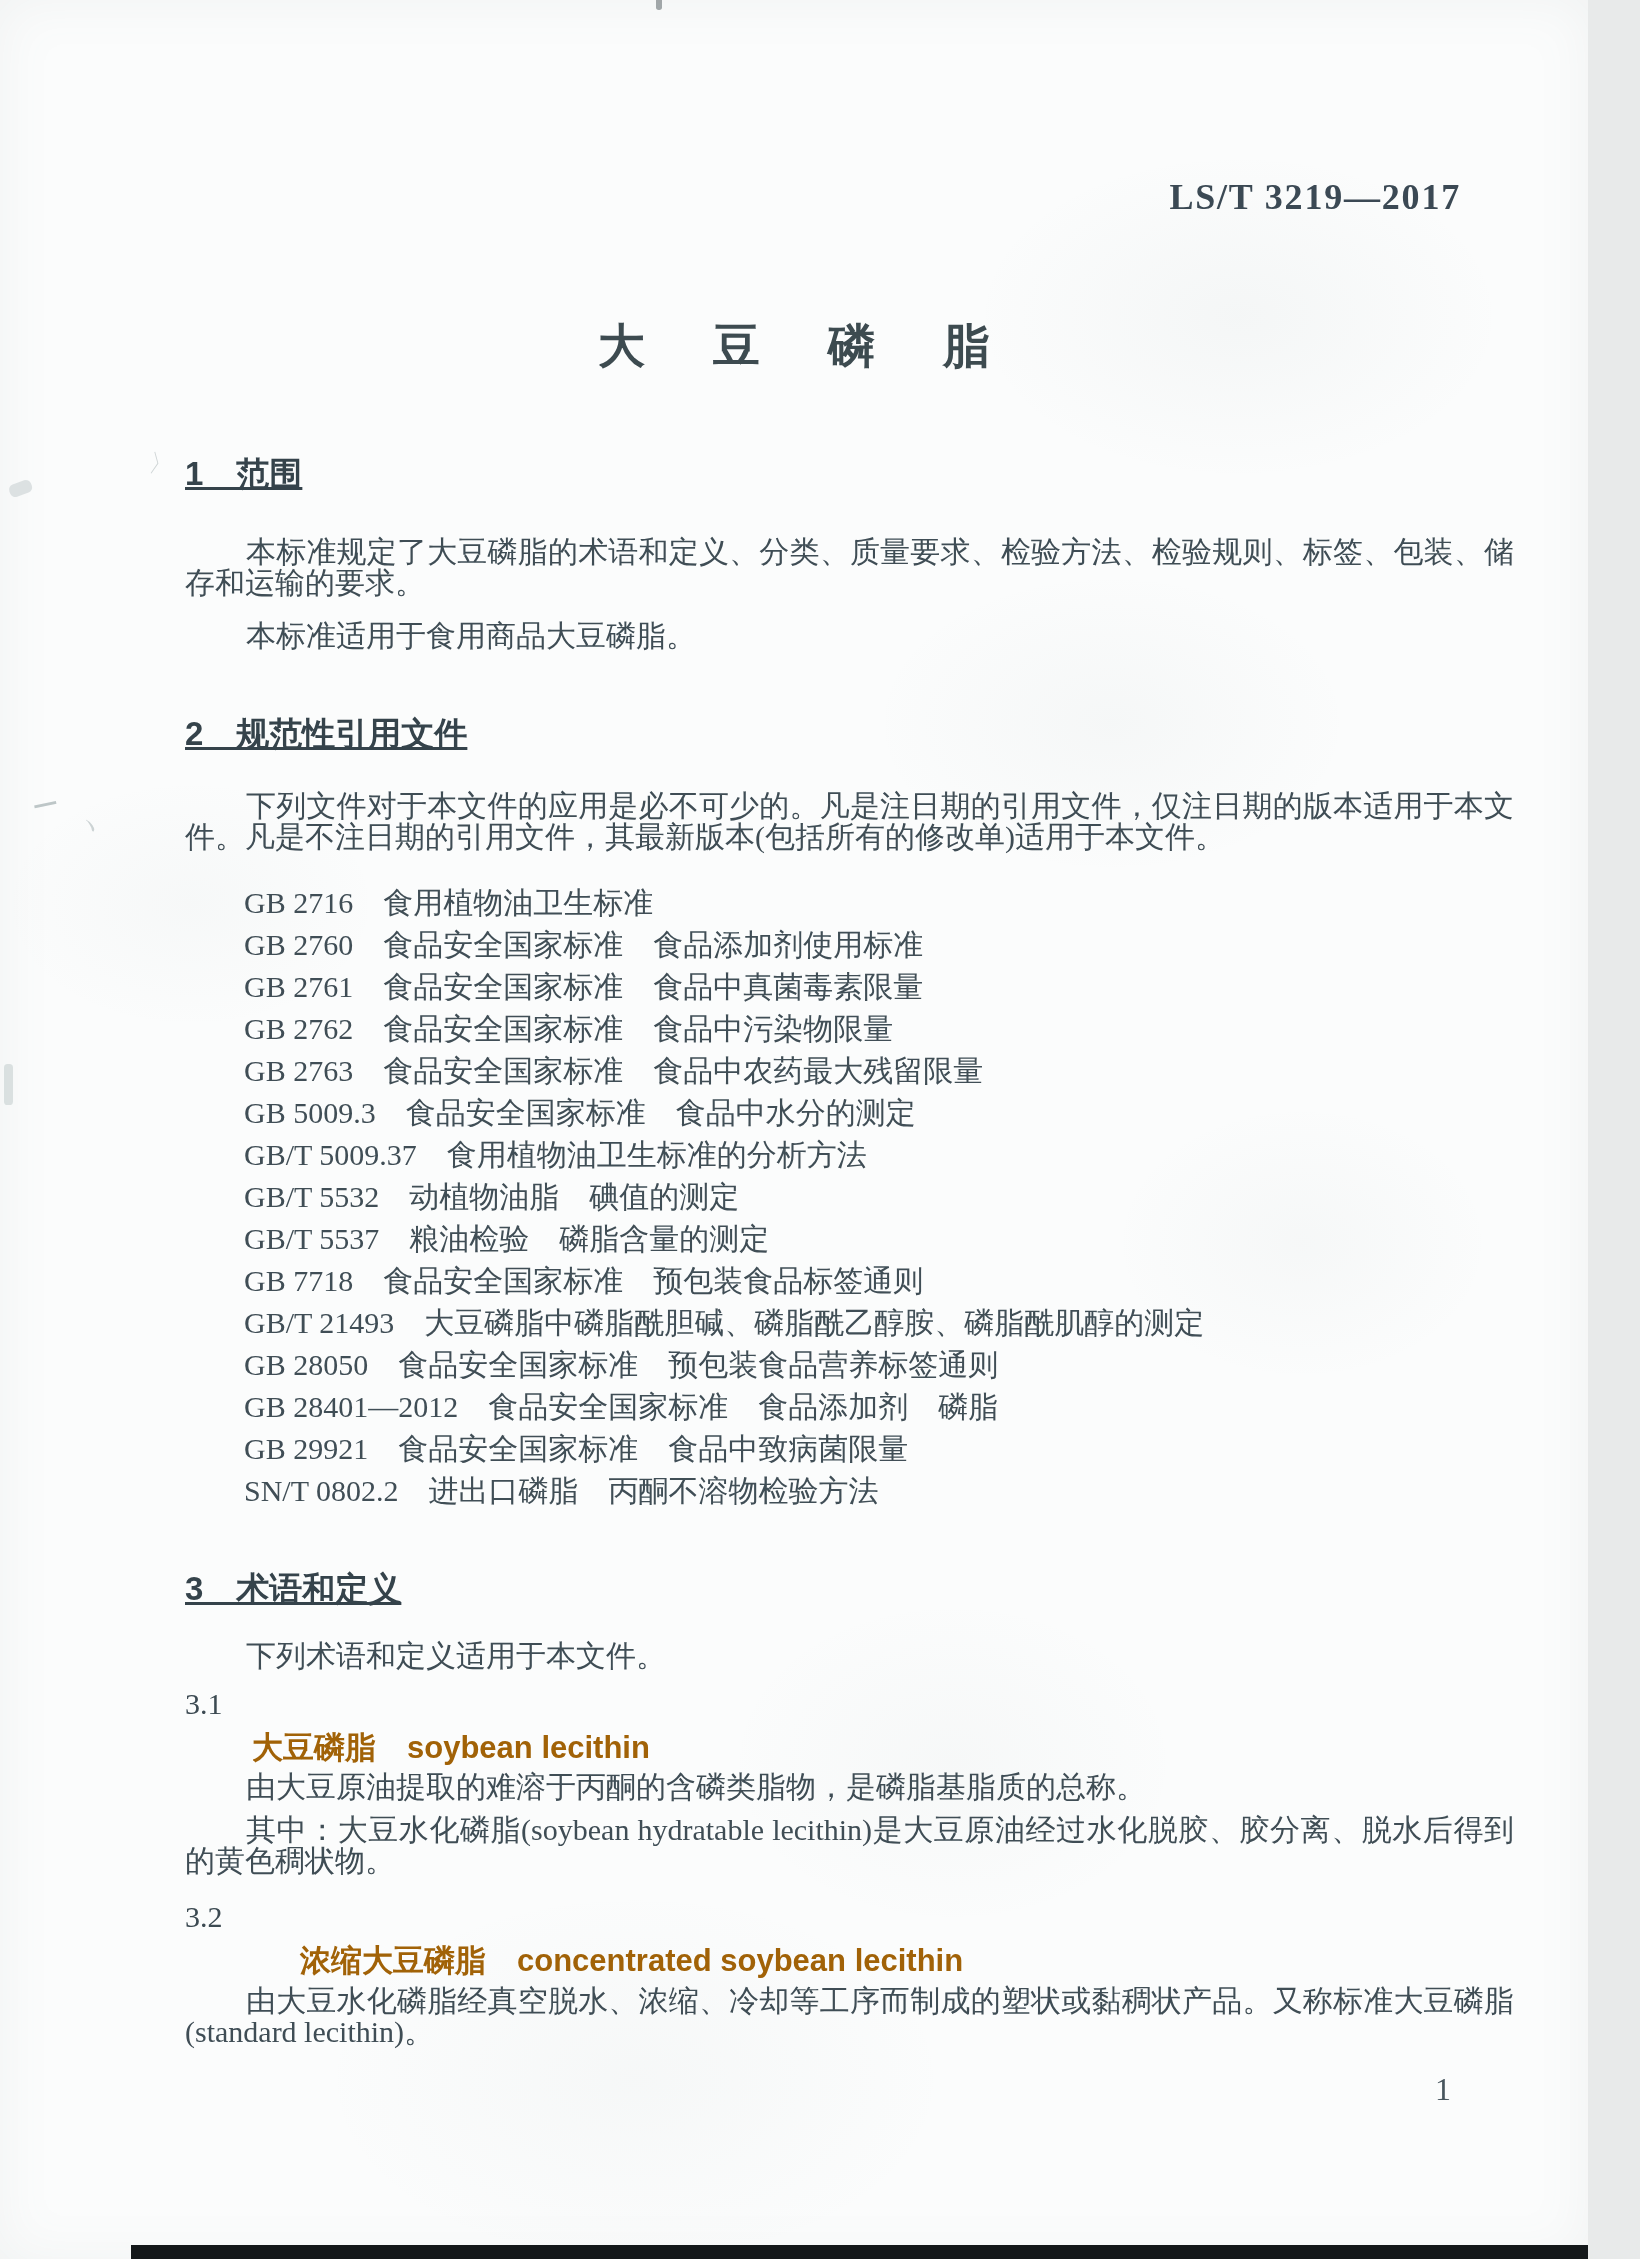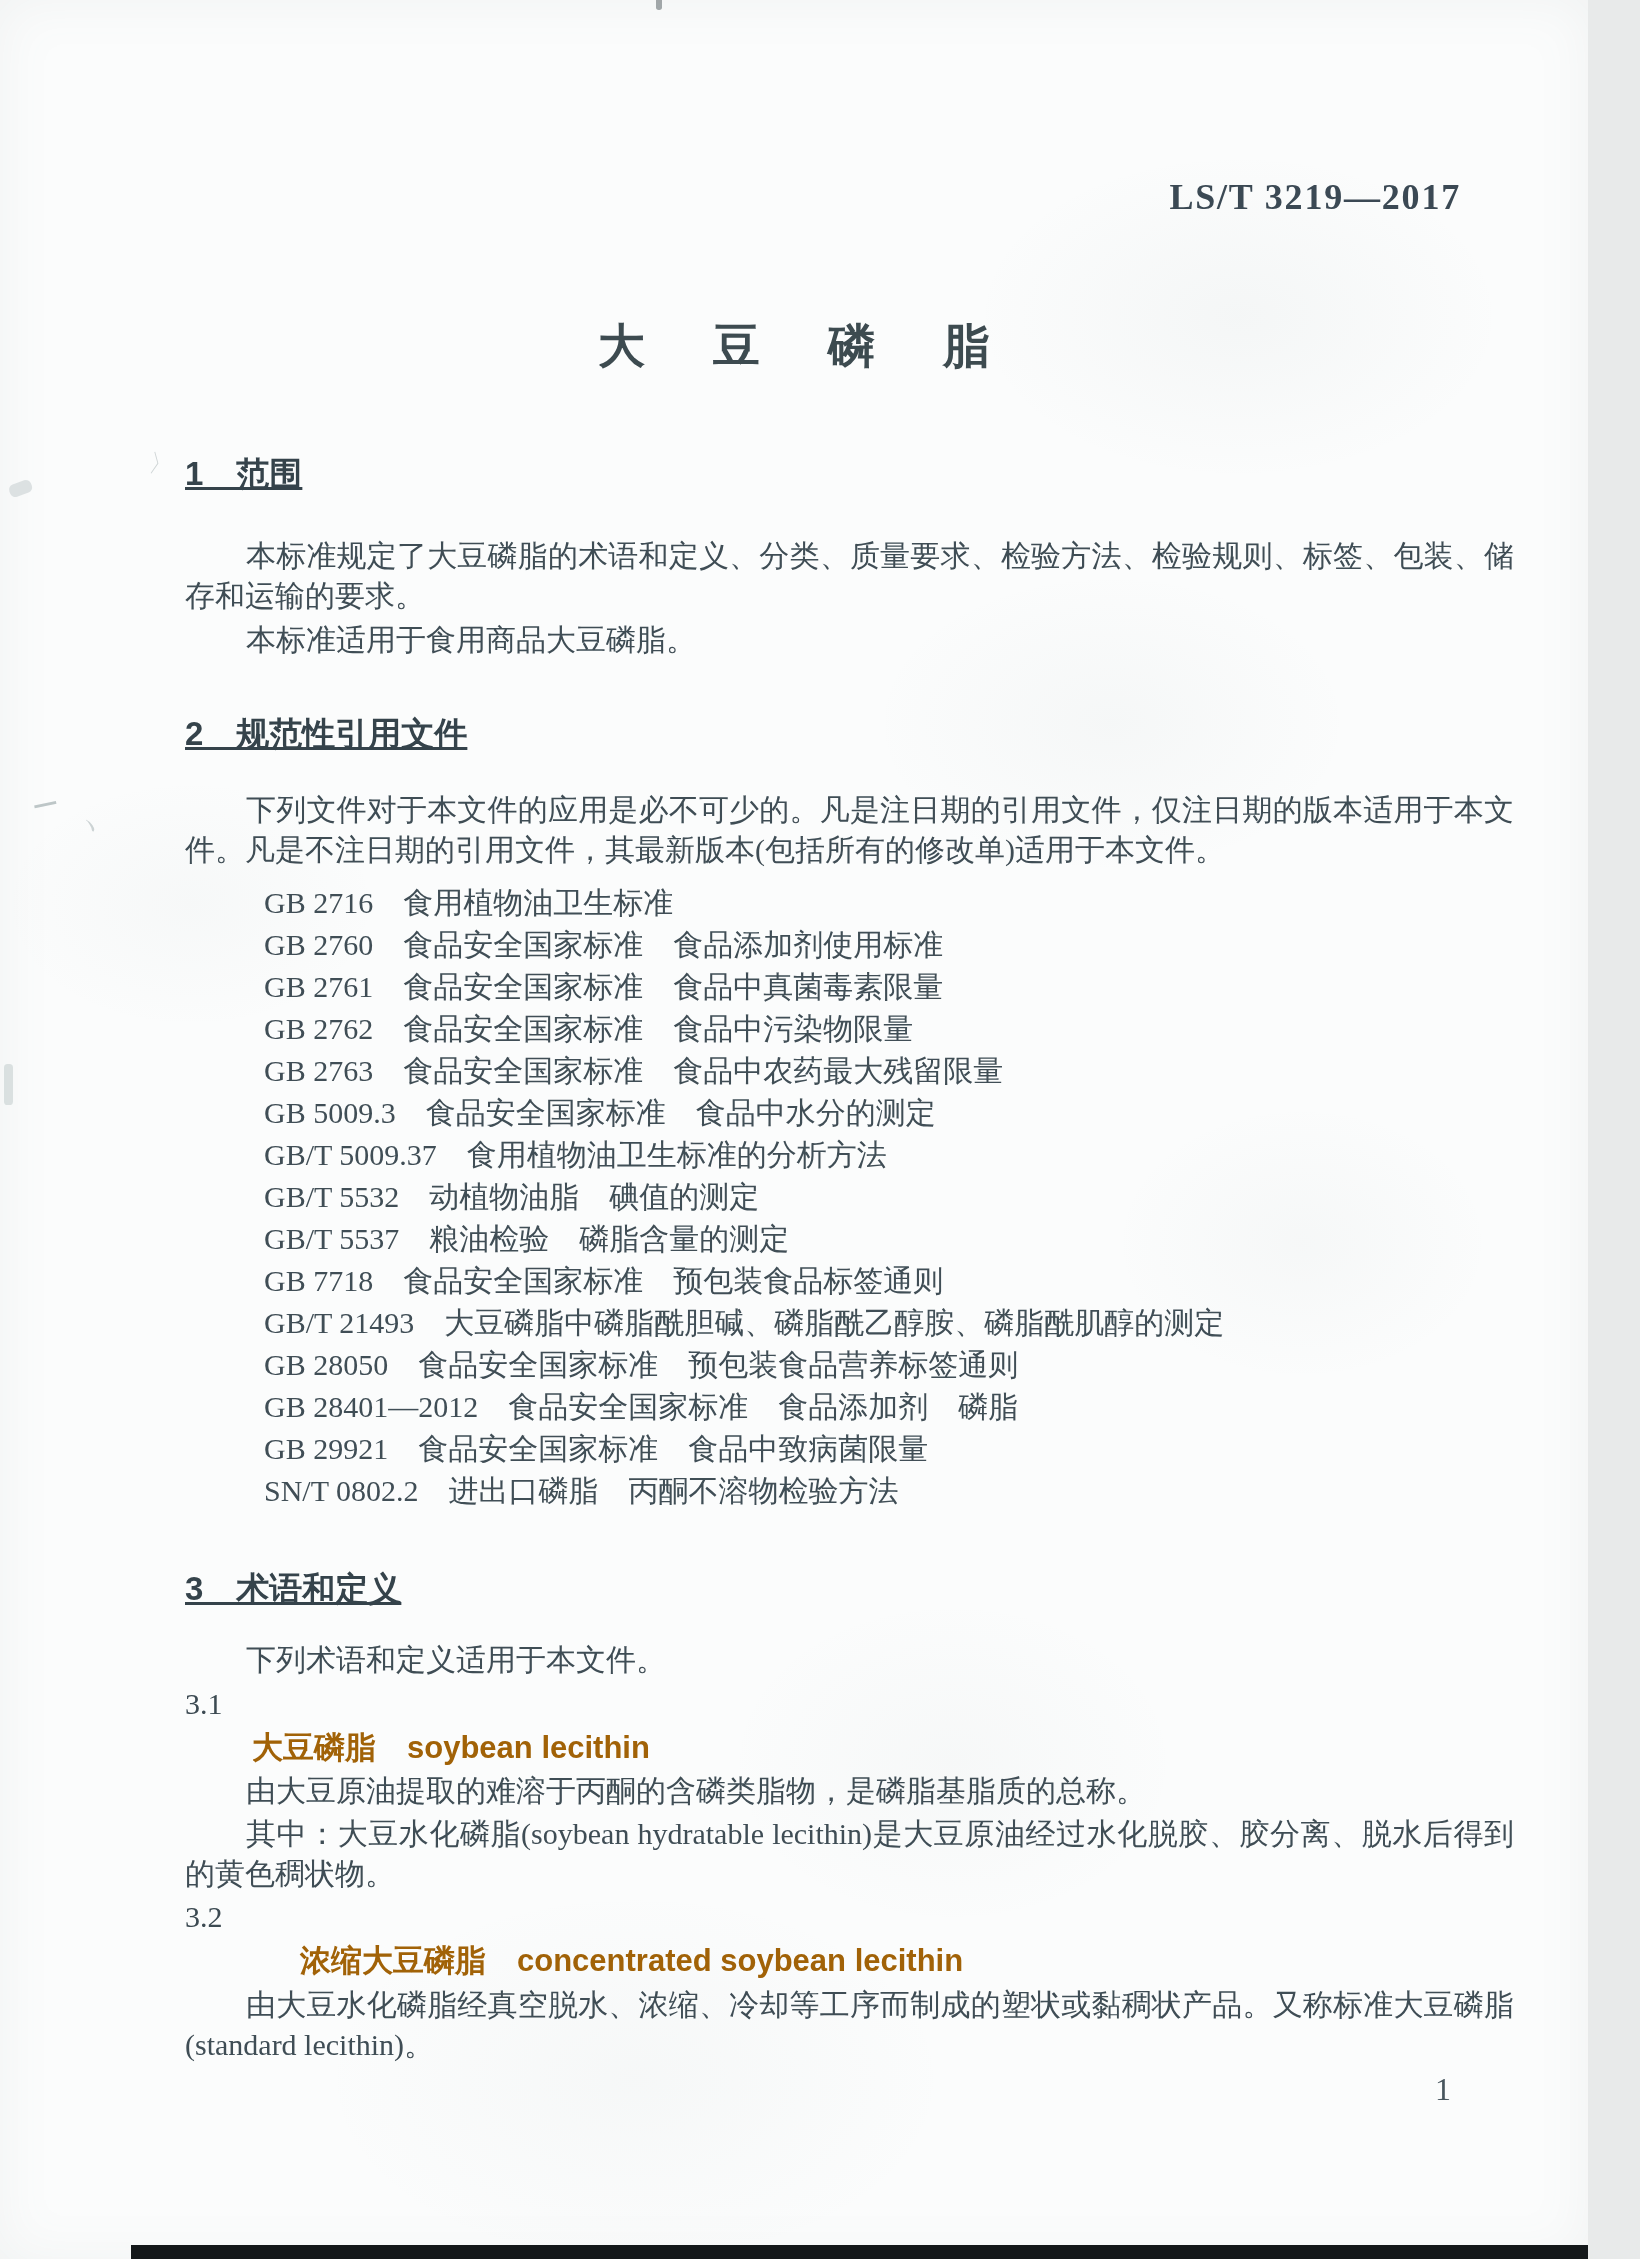--- a/index.html
+++ b/index.html
@@ -39,28 +39,27 @@
   }
   .sec-heading{
     left:185px;
     font-family:"Liberation Sans","DejaVu Sans",sans-serif;
     font-weight:bold;font-size:33px;color:#35434b;
     white-space:nowrap;
     text-decoration:underline;
   }
   .body-par{
     left:185px;width:1329px;
-    font-size:30px;line-height:40px;
+    font-size:30px;line-height:31px;
     text-align:justify;text-indent:61px;
     color:#3f4d55;
   }
   .ref-list{
     top:882px;left:244px;width:1281px;
     font-size:30px;
-    margin-left:20px;
   }
   .ref-item{line-height:42px;white-space:nowrap;color:#404e56;}
   .term-number{
     left:185px;font-size:30px;color:#3c4a52;
   }
   .term-line{
     left:252px;
     font-family:"Liberation Sans","DejaVu Sans",sans-serif;
     font-weight:bold;font-size:31px;color:#a16207;
     white-space:nowrap;

